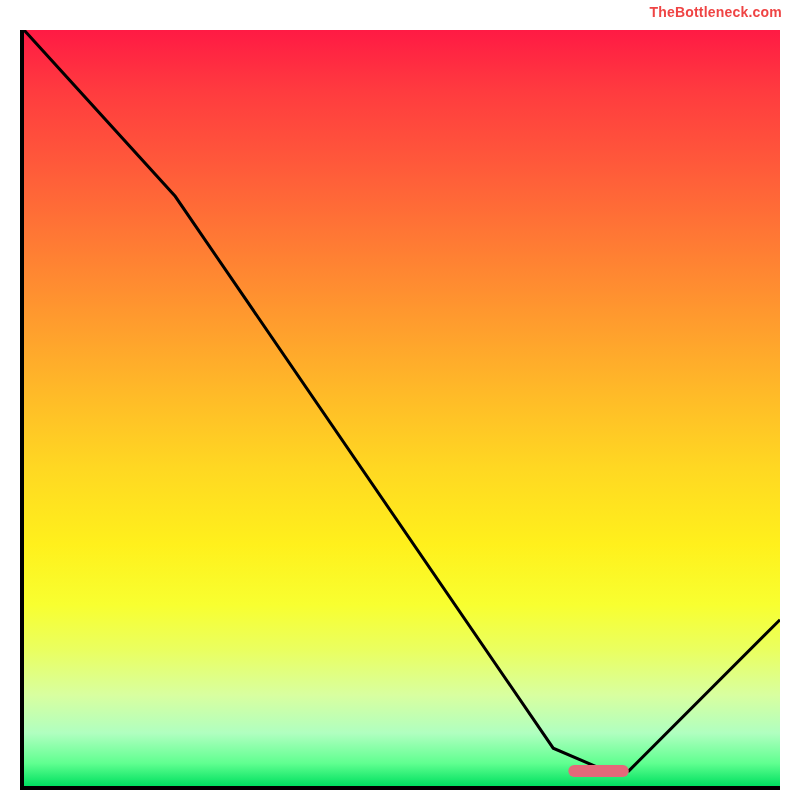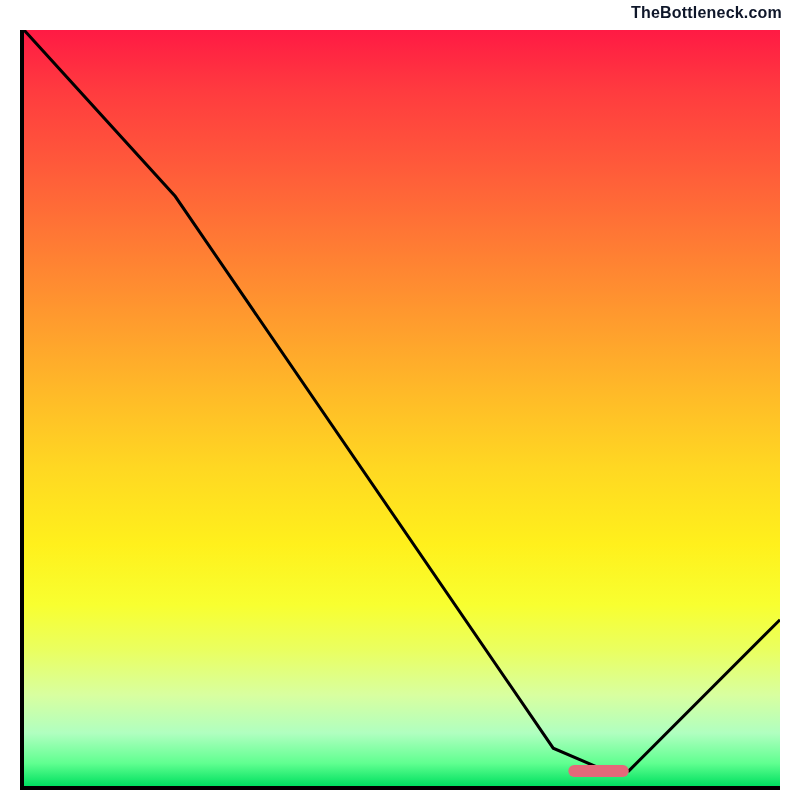--- a/index.html
+++ b/index.html
@@ -8,23 +8,23 @@
     width: 800px;
     height: 800px;
     background: #ffffff;
     font-family: Arial, Helvetica, sans-serif;
     position: relative;
   }
   .watermark {
     position: absolute;
     top: 4px;
     right: 18px;
-    font-size: 16px;
+    font-size: 14px;
     font-weight: bold;
-    color: #0f172a;
+    color: #ef4444;
     letter-spacing: 0.2px;
   }
   .plot-area {
     position: absolute;
     left: 20px;
     top: 30px;
     width: 760px;
     height: 760px;
     border-left: 4px solid #000;
     border-bottom: 4px solid #000;

